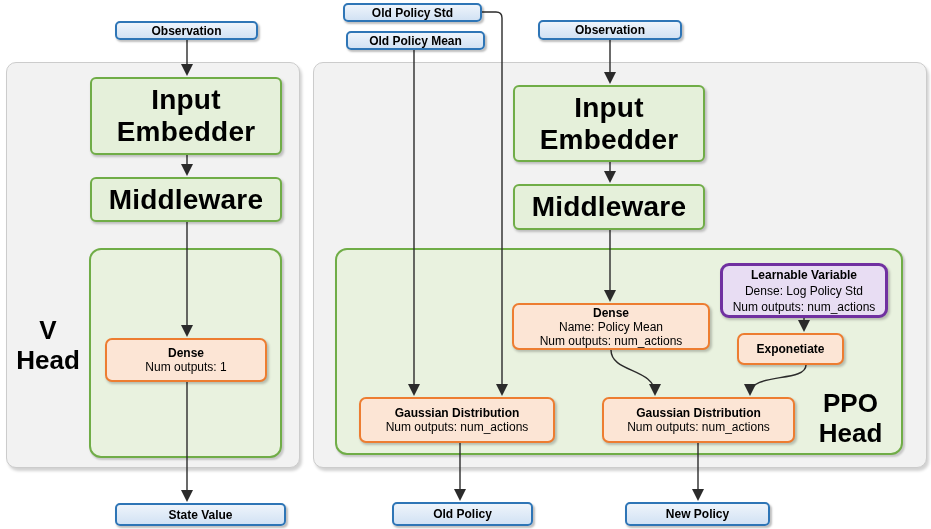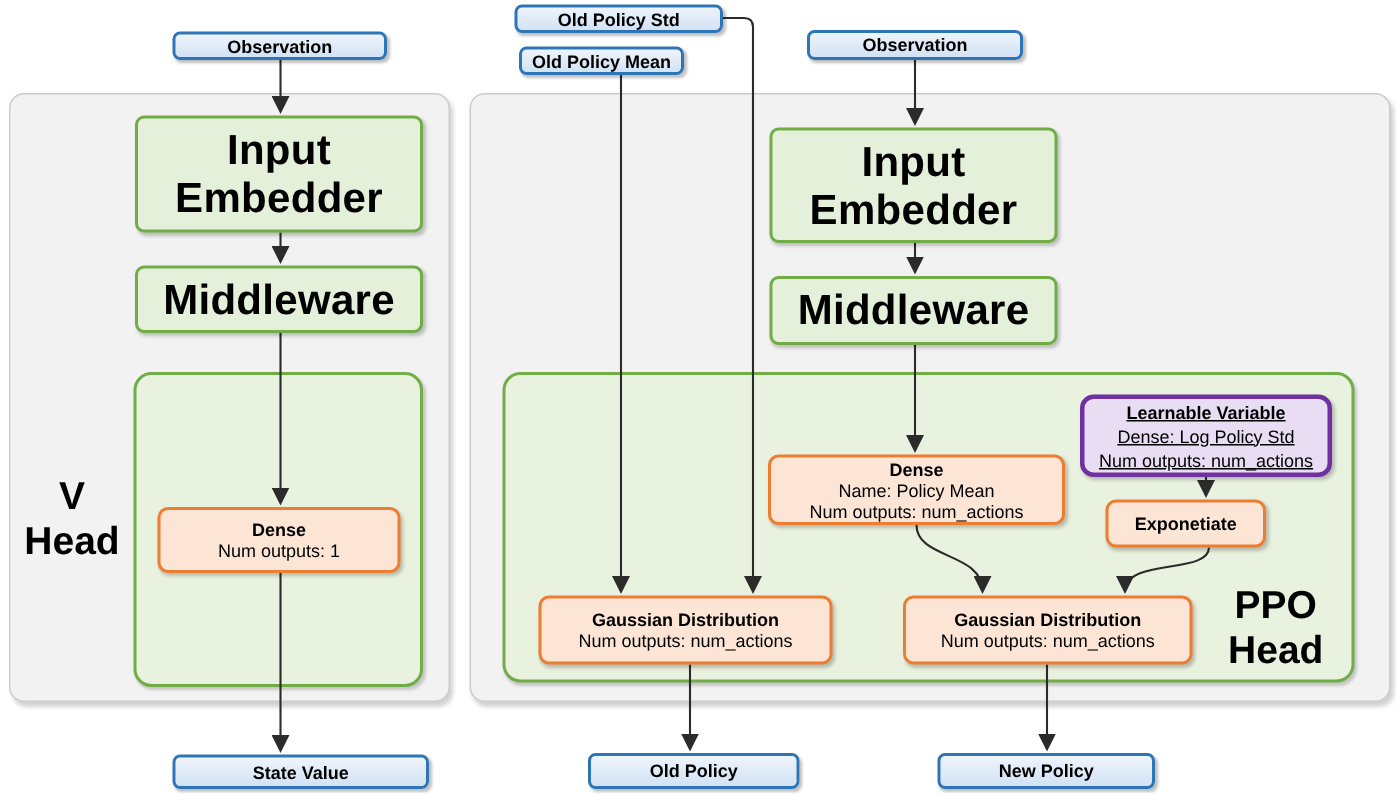--- a/index.html
+++ b/index.html
@@ -34,21 +34,21 @@
     font-size:28px;font-weight:bold;letter-spacing:0.2px;
   }
   .orange-box{
     background:#fce5d5;border:2.5px solid #ed7d31;border-radius:7px;
     box-shadow:1.5px 2px 2.5px rgba(0,0,0,0.22);
     font-size:12px;line-height:14px;
   }
   .purple-box{
     background:#e8ddf3;border:3px solid #7030a0;border-radius:9px;
     box-shadow:1.5px 2px 2.5px rgba(0,0,0,0.22);
-    font-size:12px;line-height:16px;text-decoration:underline;
+    font-size:12px;line-height:16px;
   }
   .box-title{font-weight:bold;}
   .head-label{
     z-index:4;font-size:26px;font-weight:bold;line-height:30px;text-align:center;
   }
 </style>
 </head>
 <body>
 
 <div id="canvas">
@@ -81,21 +81,21 @@
       <path d="M698,443 L698,499" marker-end="url(#arrow)"></path>
     </g>
   </svg>
 
   <div class="abs node io-box" style="left:115px;top:21px;width:143px;height:19px;">
     <span>Observation</span>
   </div>
   <div class="abs node io-box" style="left:343px;top:3px;width:139px;height:19px;">
     <span>Old Policy Std</span>
   </div>
-  <div class="abs node io-box" style="left:346px;top:31px;width:110px;height:19px;">
+  <div class="abs node io-box" style="left:346px;top:31px;width:139px;height:19px;">
     <span>Old Policy Mean</span>
   </div>
   <div class="abs node io-box" style="left:538px;top:20px;width:144px;height:20px;">
     <span>Observation</span>
   </div>
 
   <div class="abs node green-box" style="left:90px;top:77px;width:192px;height:78px;">
     <span>Input Embedder</span>
   </div>
   <div class="abs node green-box" style="left:90px;top:177px;width:192px;height:45px;">

